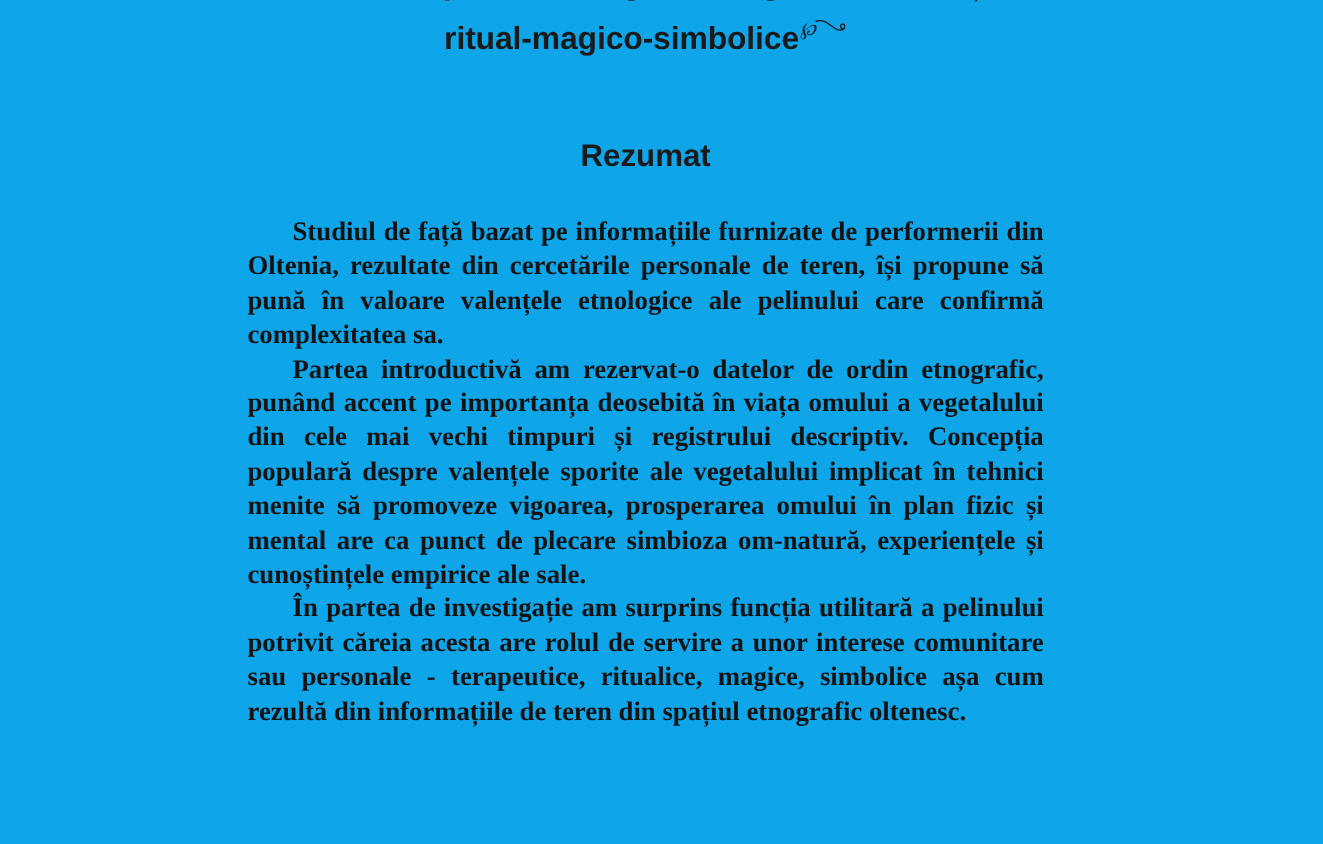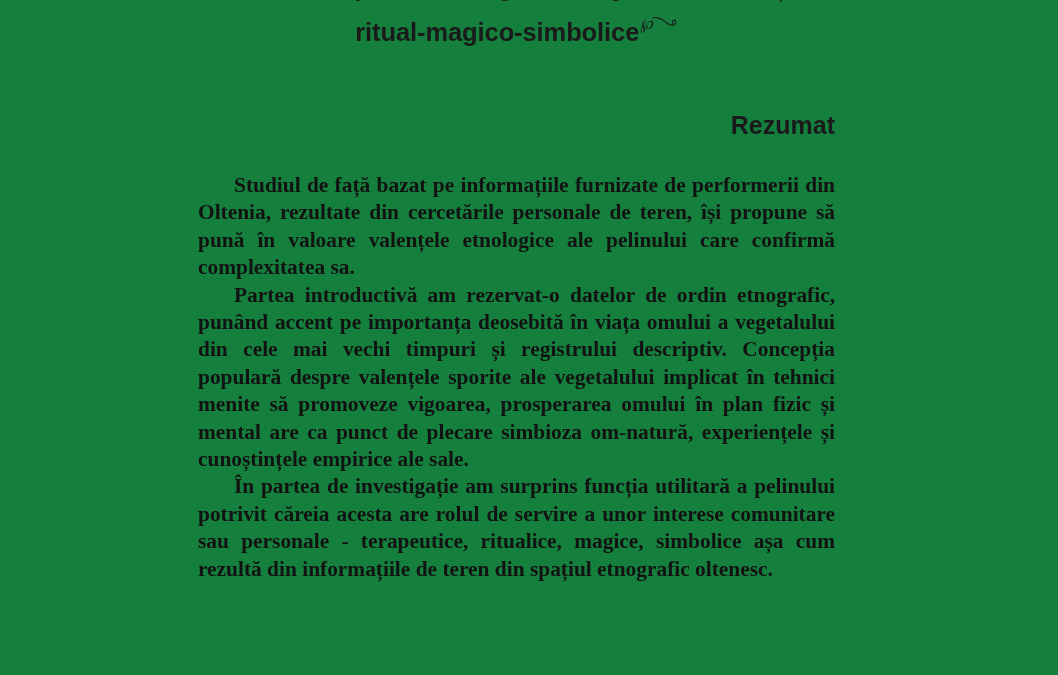--- a/index.html
+++ b/index.html
@@ -12,21 +12,21 @@
     background: #ffffff;
     font-family: "Liberation Serif", "DejaVu Serif", serif;
     color: #000000;
     overflow: hidden;
     position: relative;
   }
 
   .page {
     position: absolute;
     inset: 0;
-    background: #15803d;
+    background: #0ea5e9;
   }
 
   
   .title-block {
     position: absolute;
     left: 198px;
     top: -30px;
     width: 637px;
     text-align: center;
     font-family: "Liberation Sans", "DejaVu Sans", sans-serif;
@@ -61,21 +61,21 @@
     top: -2px;
     margin-left: -1px;
   }
 
   
   .section-heading {
     position: absolute;
     left: 198px;
     top: 108px;
     width: 637px;
-    text-align: right;
+    text-align: center;
     font-family: "Liberation Sans", "DejaVu Sans", sans-serif;
     font-weight: bold;
     font-size: 25px;
     line-height: 34px;
     color: #1a1a1a;
   }
 
   
   .abstract {
     position: absolute;

